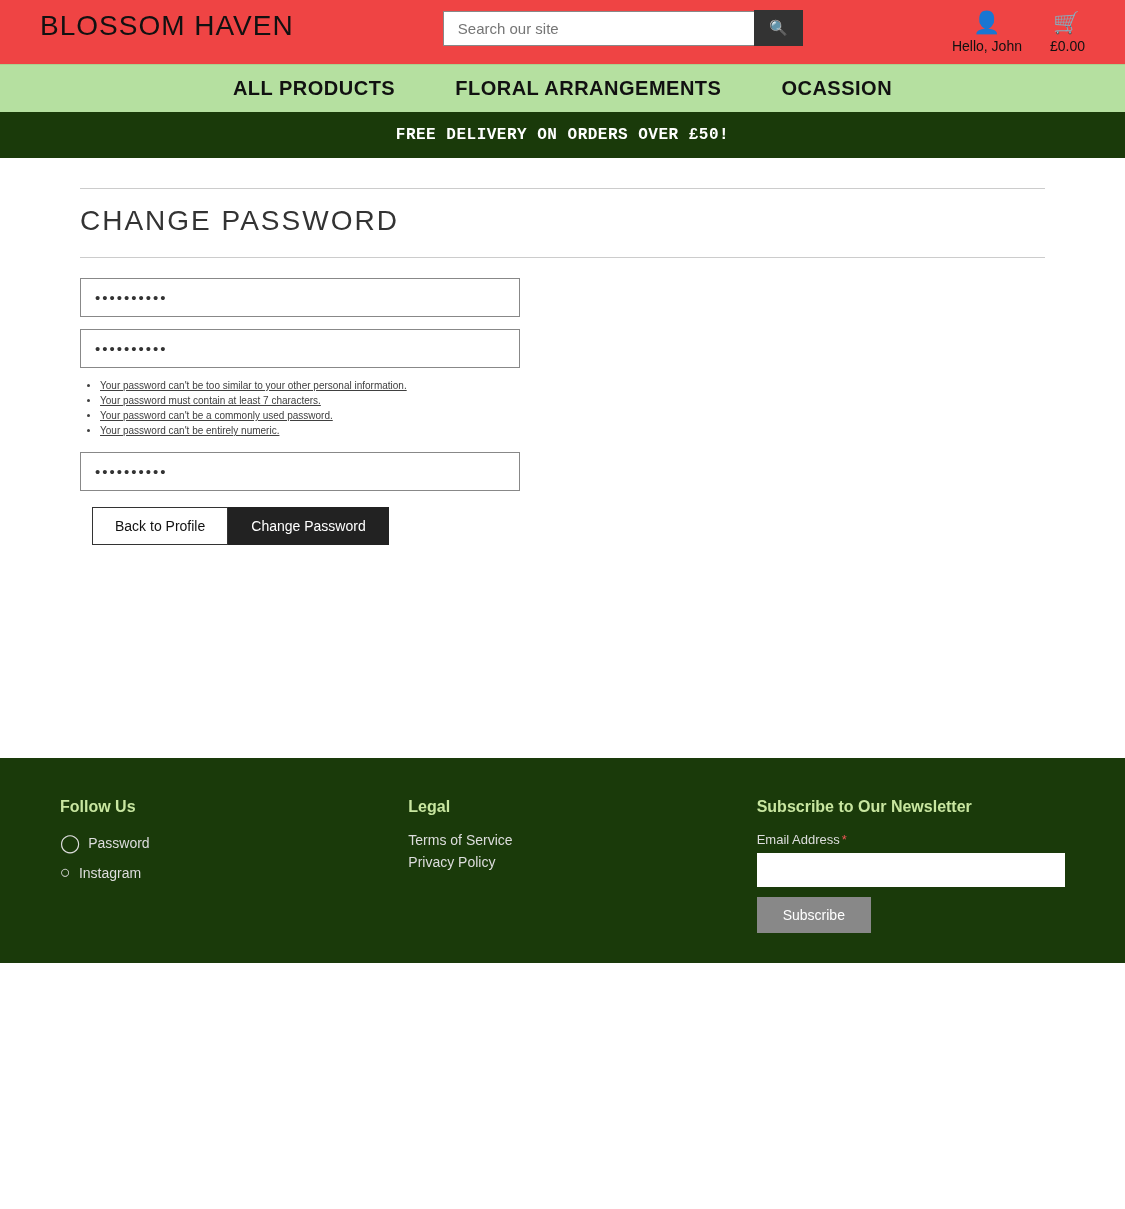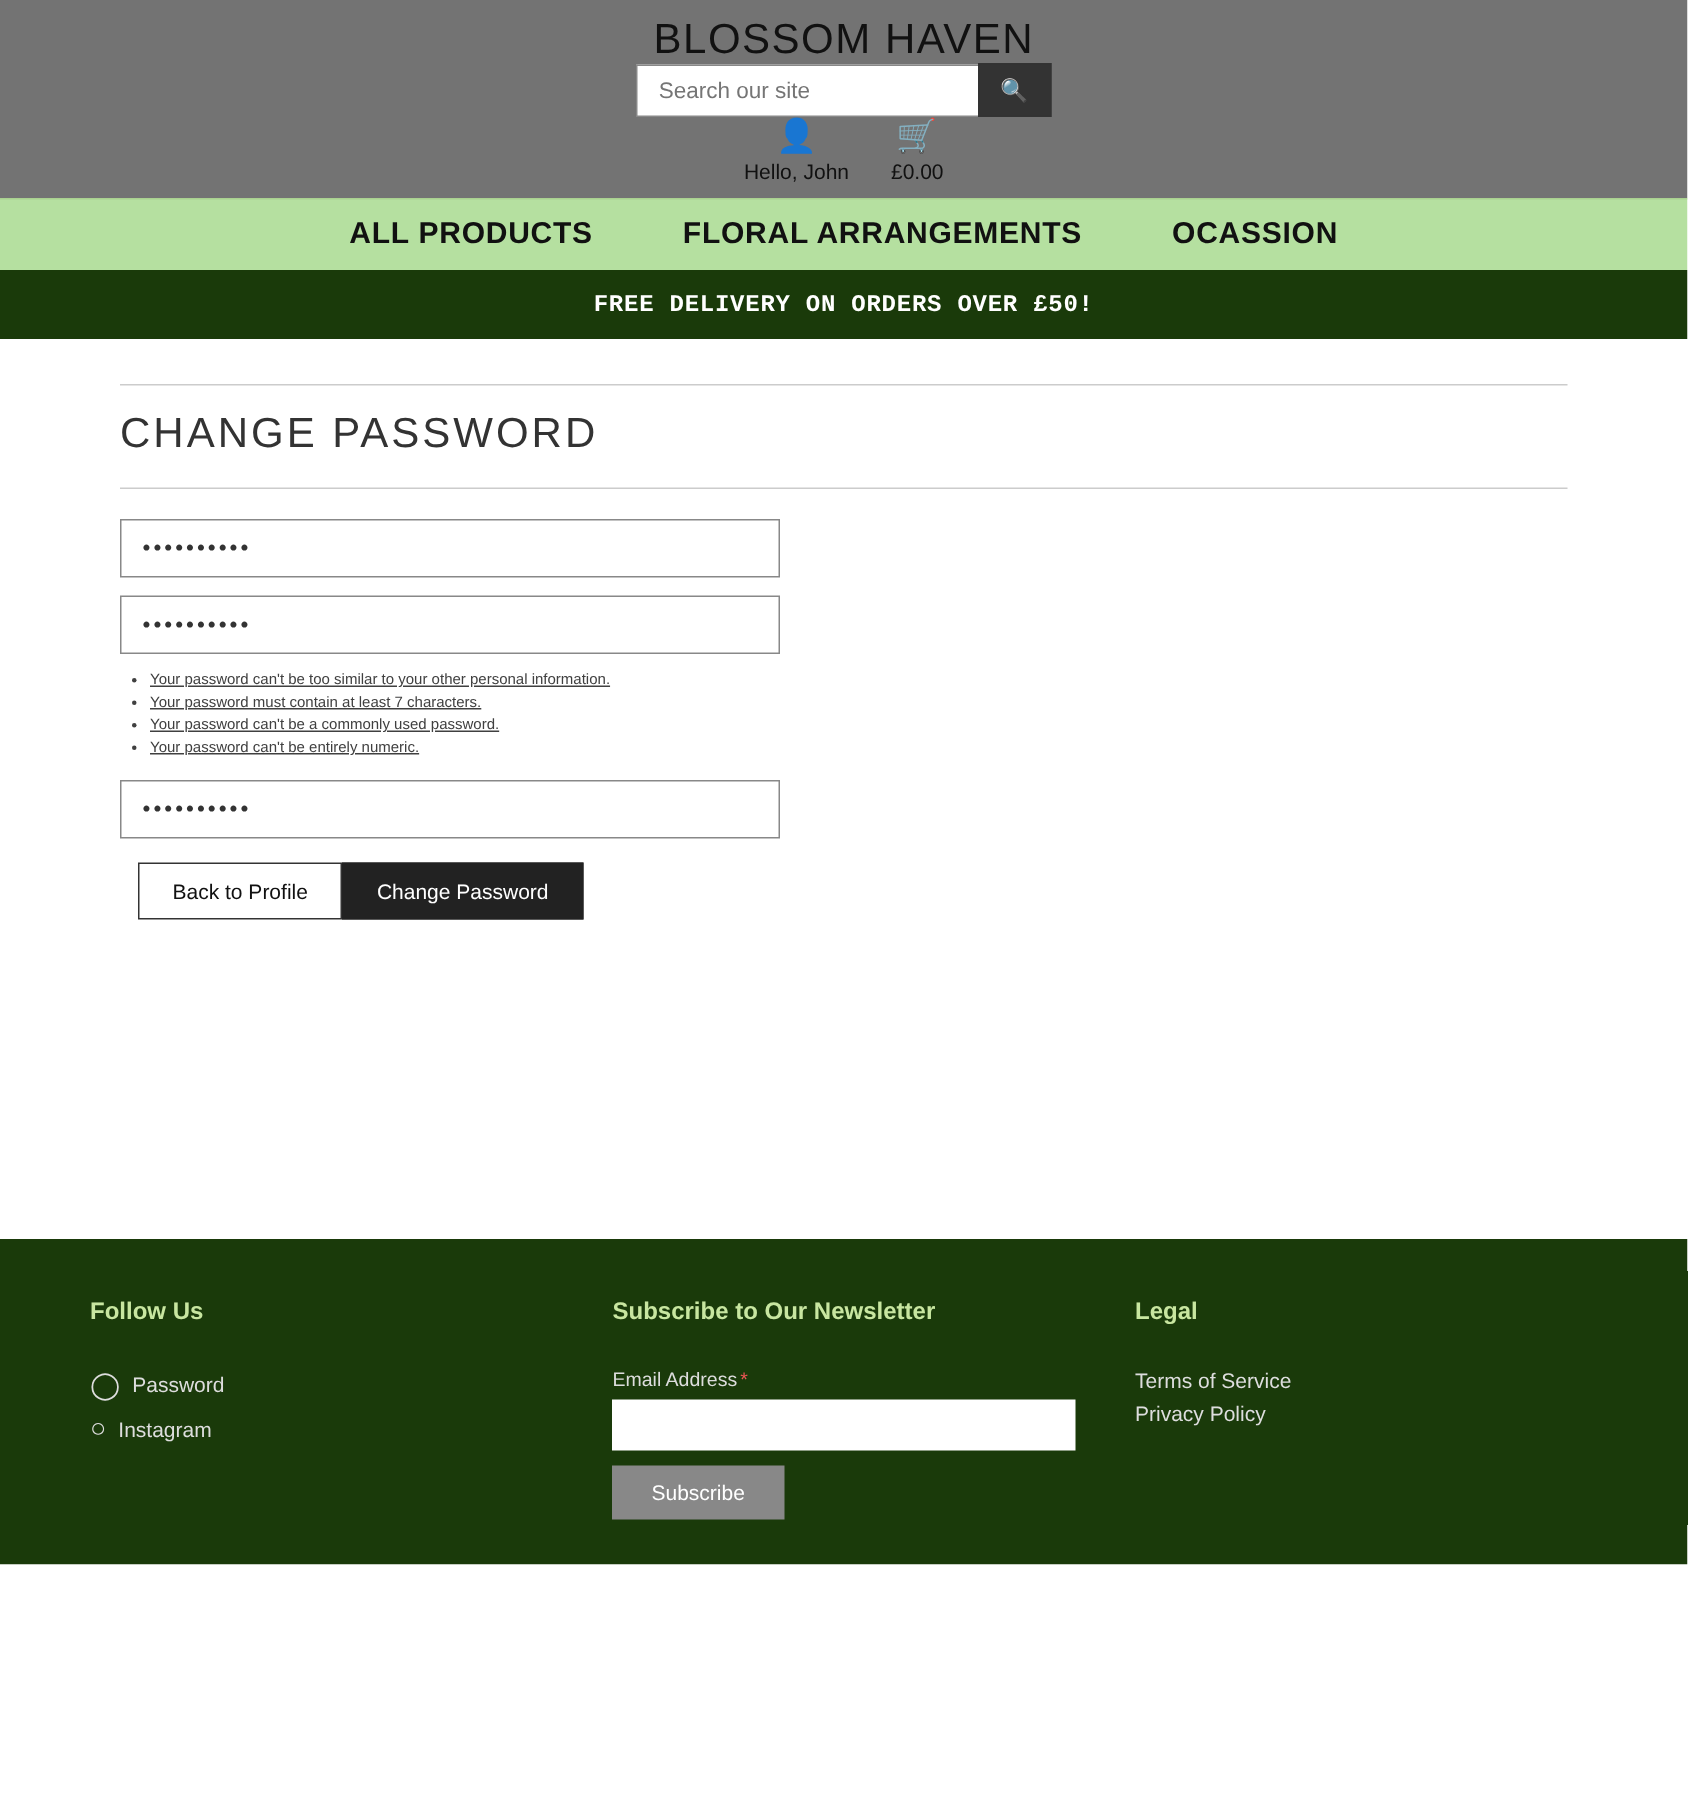--- a/index.html
+++ b/index.html
@@ -1,25 +1,24 @@
 <!DOCTYPE html>
 <html><head>
   <meta charset="utf-8">
   <style>
     * { box-sizing: border-box; margin: 0; padding: 0; }
     body { font-family: Arial, sans-serif; background: #fff; color: #222; min-width: 1125px; }
 
     
     .header {
-      background: #737373;
+      background: #ef4444;
       padding: 10px 40px;
       display: flex;
-      align-items: center;
+      align-items: flex-start;
       justify-content: space-between;
-      flex-direction: column;
     }
     .logo {
       font-size: 28px;
       font-weight: 900;
       letter-spacing: 1px;
       color: #111;
       white-space: nowrap;
     }
     .logo span {
       font-weight: 300;
@@ -175,21 +174,21 @@
       justify-content: space-between;
       align-items: flex-start;
       gap: 40px;
     }
     .footer-section {
       flex: 1;
     }
     .footer-title {
       font-size: 16px;
       font-weight: 700;
-      margin-bottom: 28px;
+      margin-bottom: 16px;
       color: #c8e6a0;
     }
     .footer-link {
       display: block;
       color: #ddd;
       font-size: 14px;
       margin-bottom: 6px;
       cursor: pointer;
       text-decoration: none;
     }
@@ -296,25 +295,25 @@
     <div class="footer-social">
       <span class="social-icon">◯</span>
       <span>Password</span>
     </div>
     <div class="footer-social">
       <span class="social-icon">○</span>
       <span>Instagram</span>
     </div>
   </div>
   <div class="footer-section">
+    <div class="footer-title">Legal</div>
+    <a class="footer-link">Terms of Service</a>
+    <a class="footer-link">Privacy Policy</a>
+  </div>
+  <div class="footer-section">
     <div class="footer-title">Subscribe to Our Newsletter</div>
     <label class="newsletter-label">
       <span>Email Address</span><span class="newsletter-required">*</span>
     </label>
     <input class="newsletter-input" type="email" style="">
     <button class="subscribe-btn">Subscribe</button>
   </div>
-  <div class="footer-section">
-    <div class="footer-title">Legal</div>
-    <a class="footer-link">Terms of Service</a>
-    <a class="footer-link">Privacy Policy</a>
-  </div>
 </footer>
 
 </body></html>

